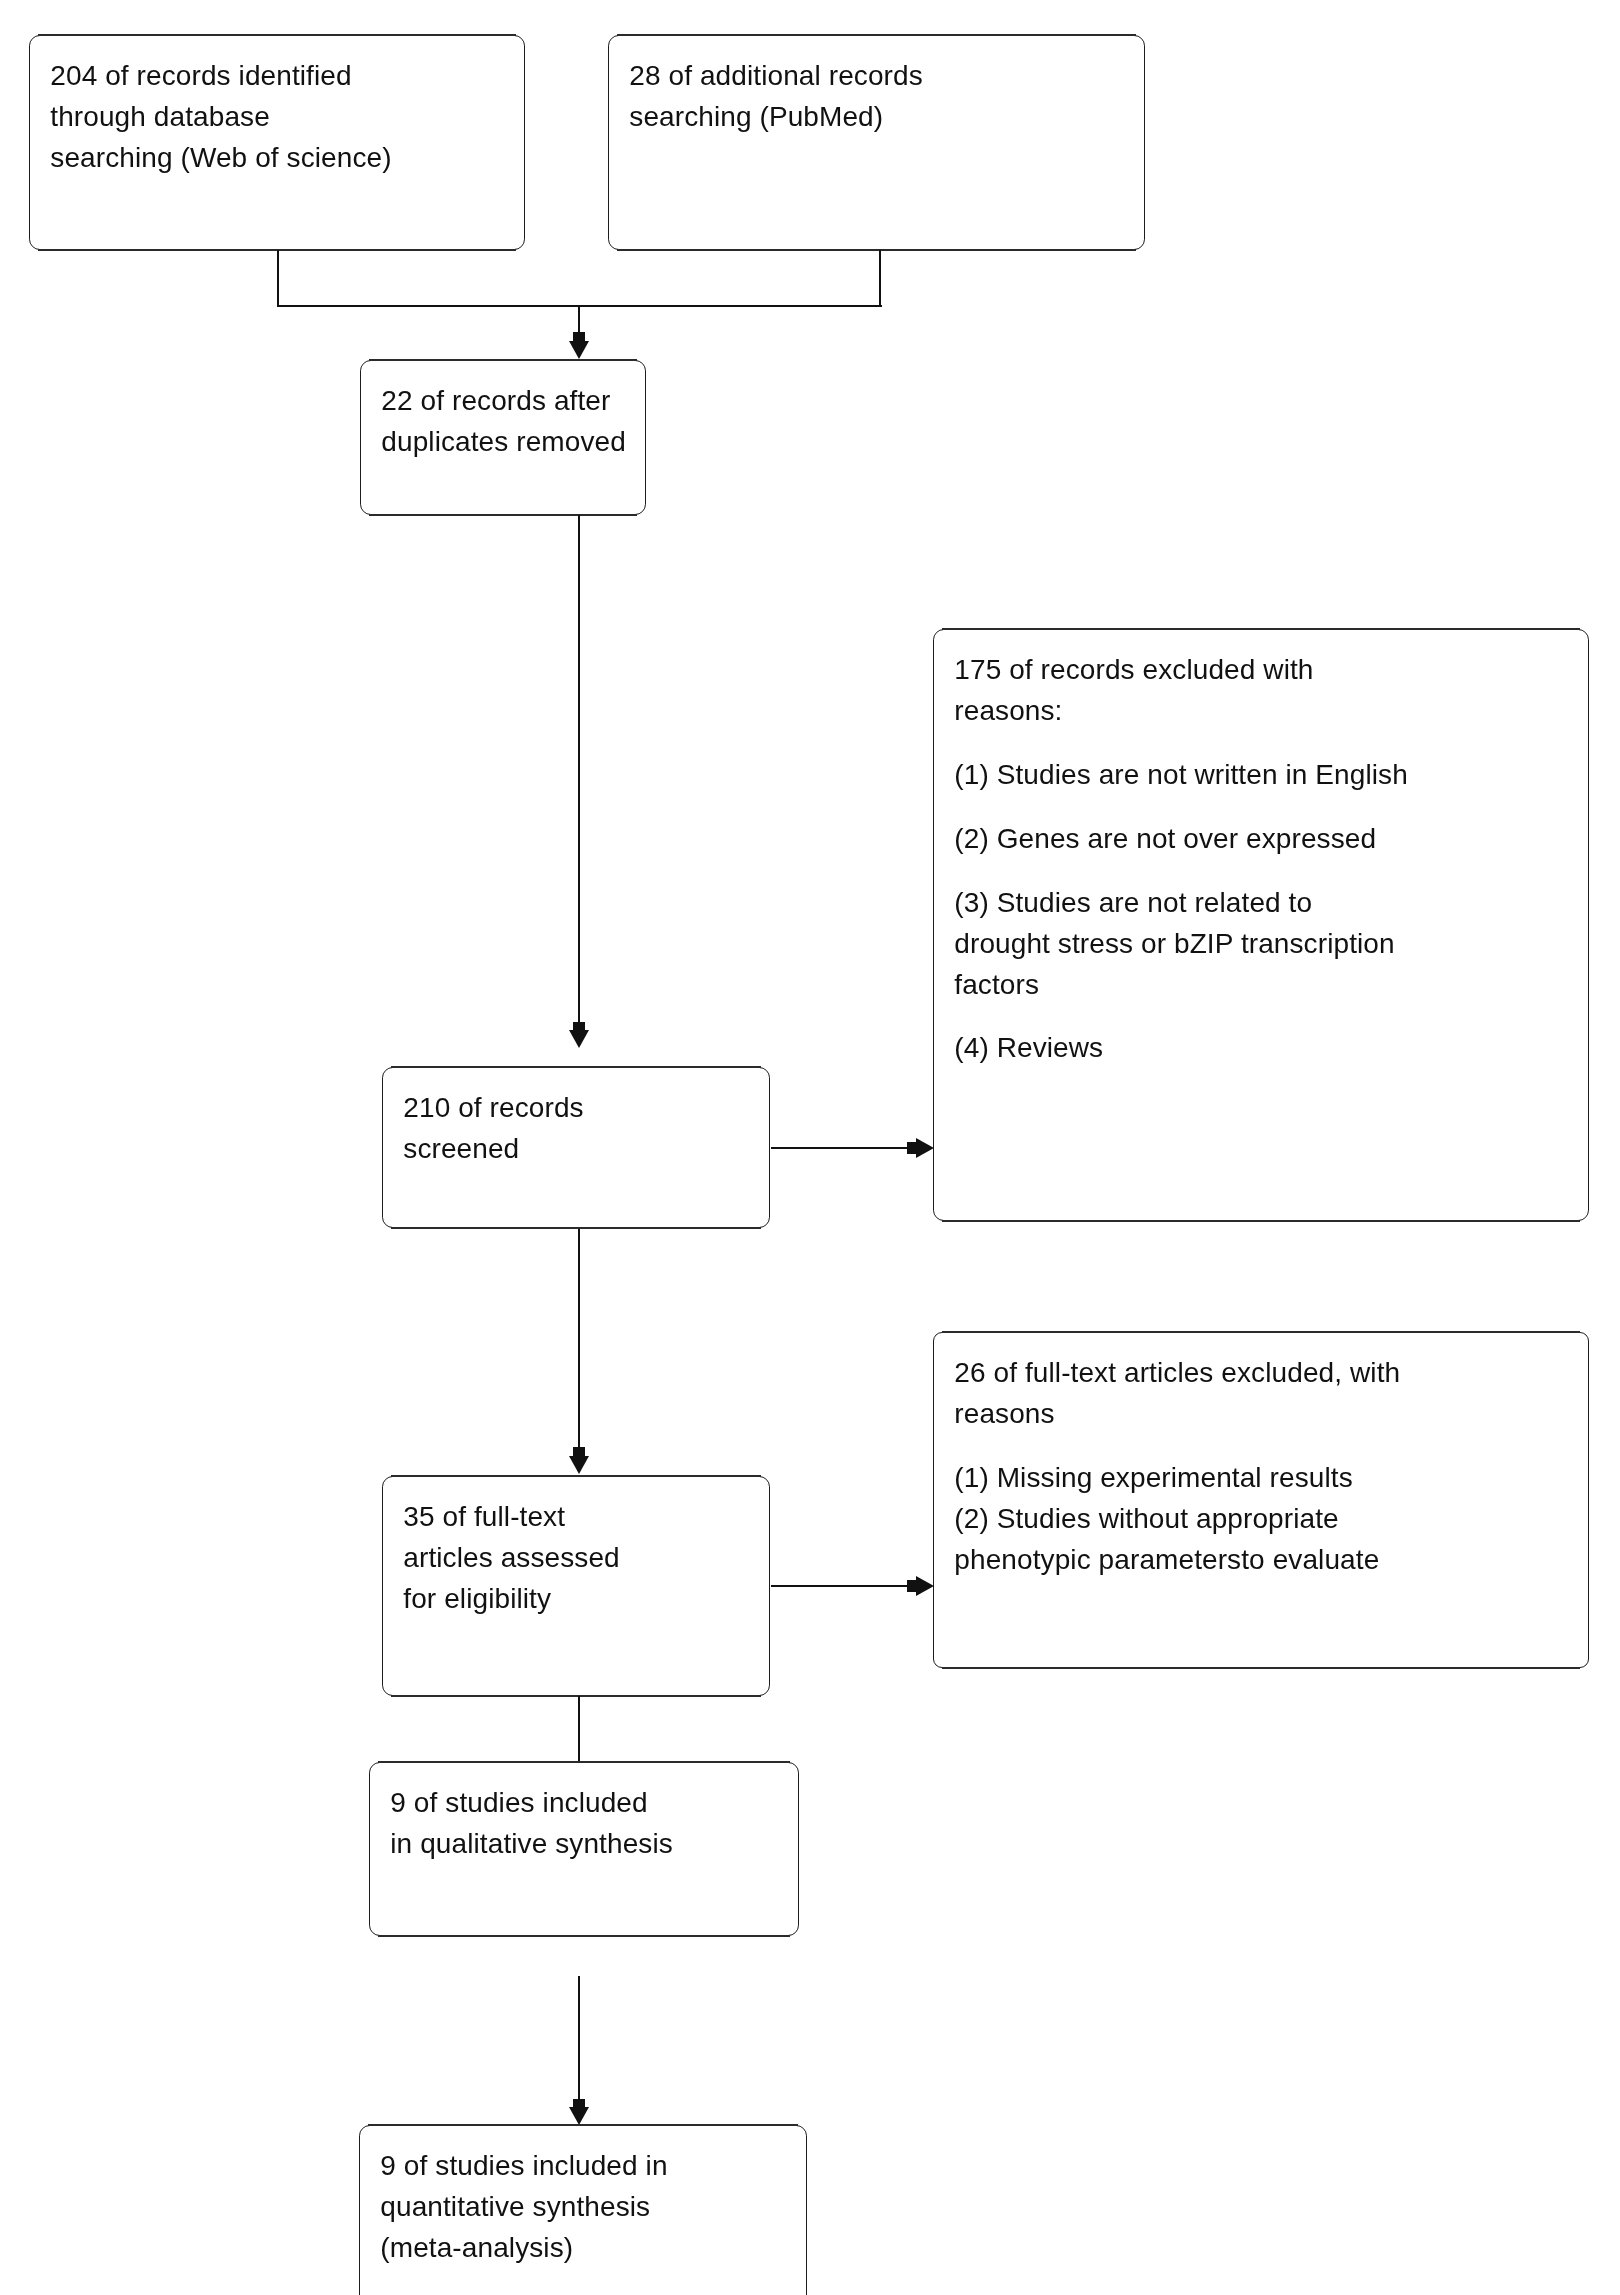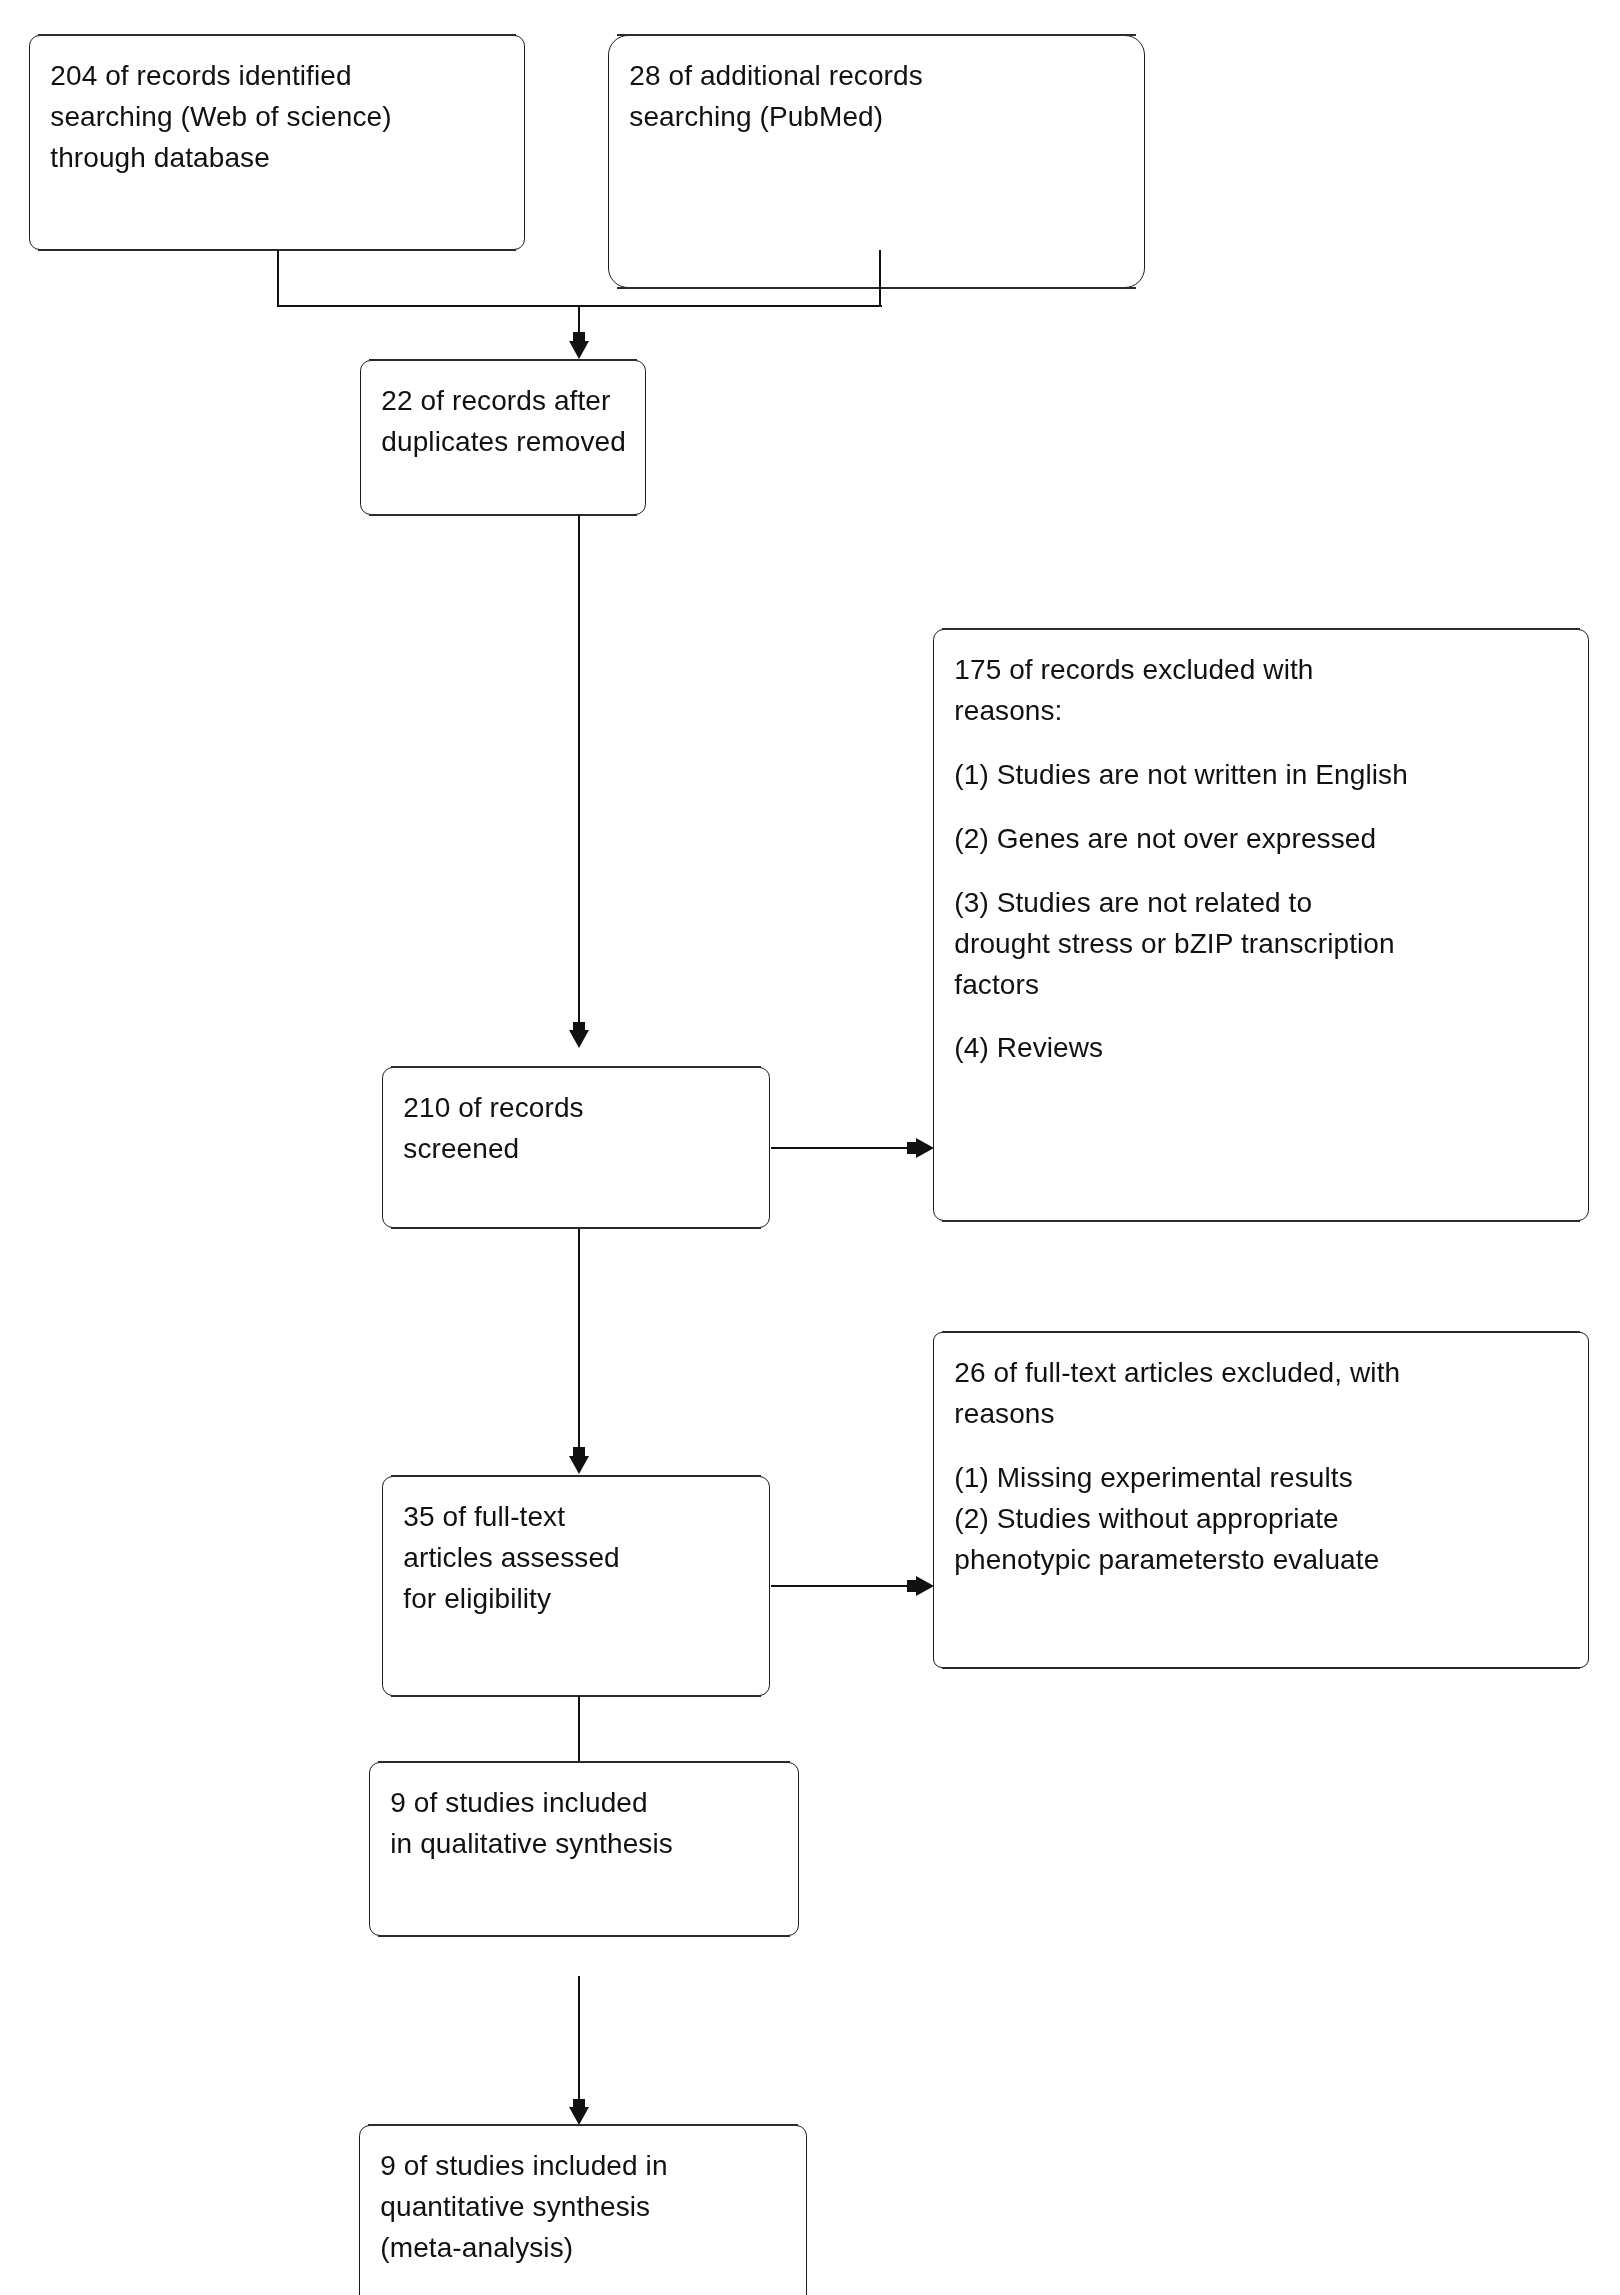--- a/index.html
+++ b/index.html
@@ -99,25 +99,25 @@
     background: #111111;
   }
 </style>
 </head>
 <body>
 
 <div id="canvas">
 
   <div class="node" style="left:29px; top:35px; width:496px; height:215px;">
     <p>204 of records identified</p>
+    <p>through database</p>
     <p>searching (Web of science)</p>
-    <p>through database</p>
   </div>
 
-  <div class="node" style="left:608px; top:35px; width:537px; height:253px;border-radius:20px;">
+  <div class="node" style="left:608px; top:35px; width:537px; height:215px;">
     <p>28 of additional records</p>
     <p>searching (PubMed)</p>
   </div>
 
   <div class="vline" style="left:277px; top:250px; height:57px;"></div>
   <div class="vline" style="left:879px; top:250px; height:57px;"></div>
   <div class="hline" style="left:277px; top:305px; width:605px;"></div>
   <div class="vline" style="left:578px; top:305px; height:39px;"></div>
   <div class="arrow-down-stem" style="left:573px; top:332px;"></div>
   <div class="arrow-down" style="left:569px; top:341px;"></div>

